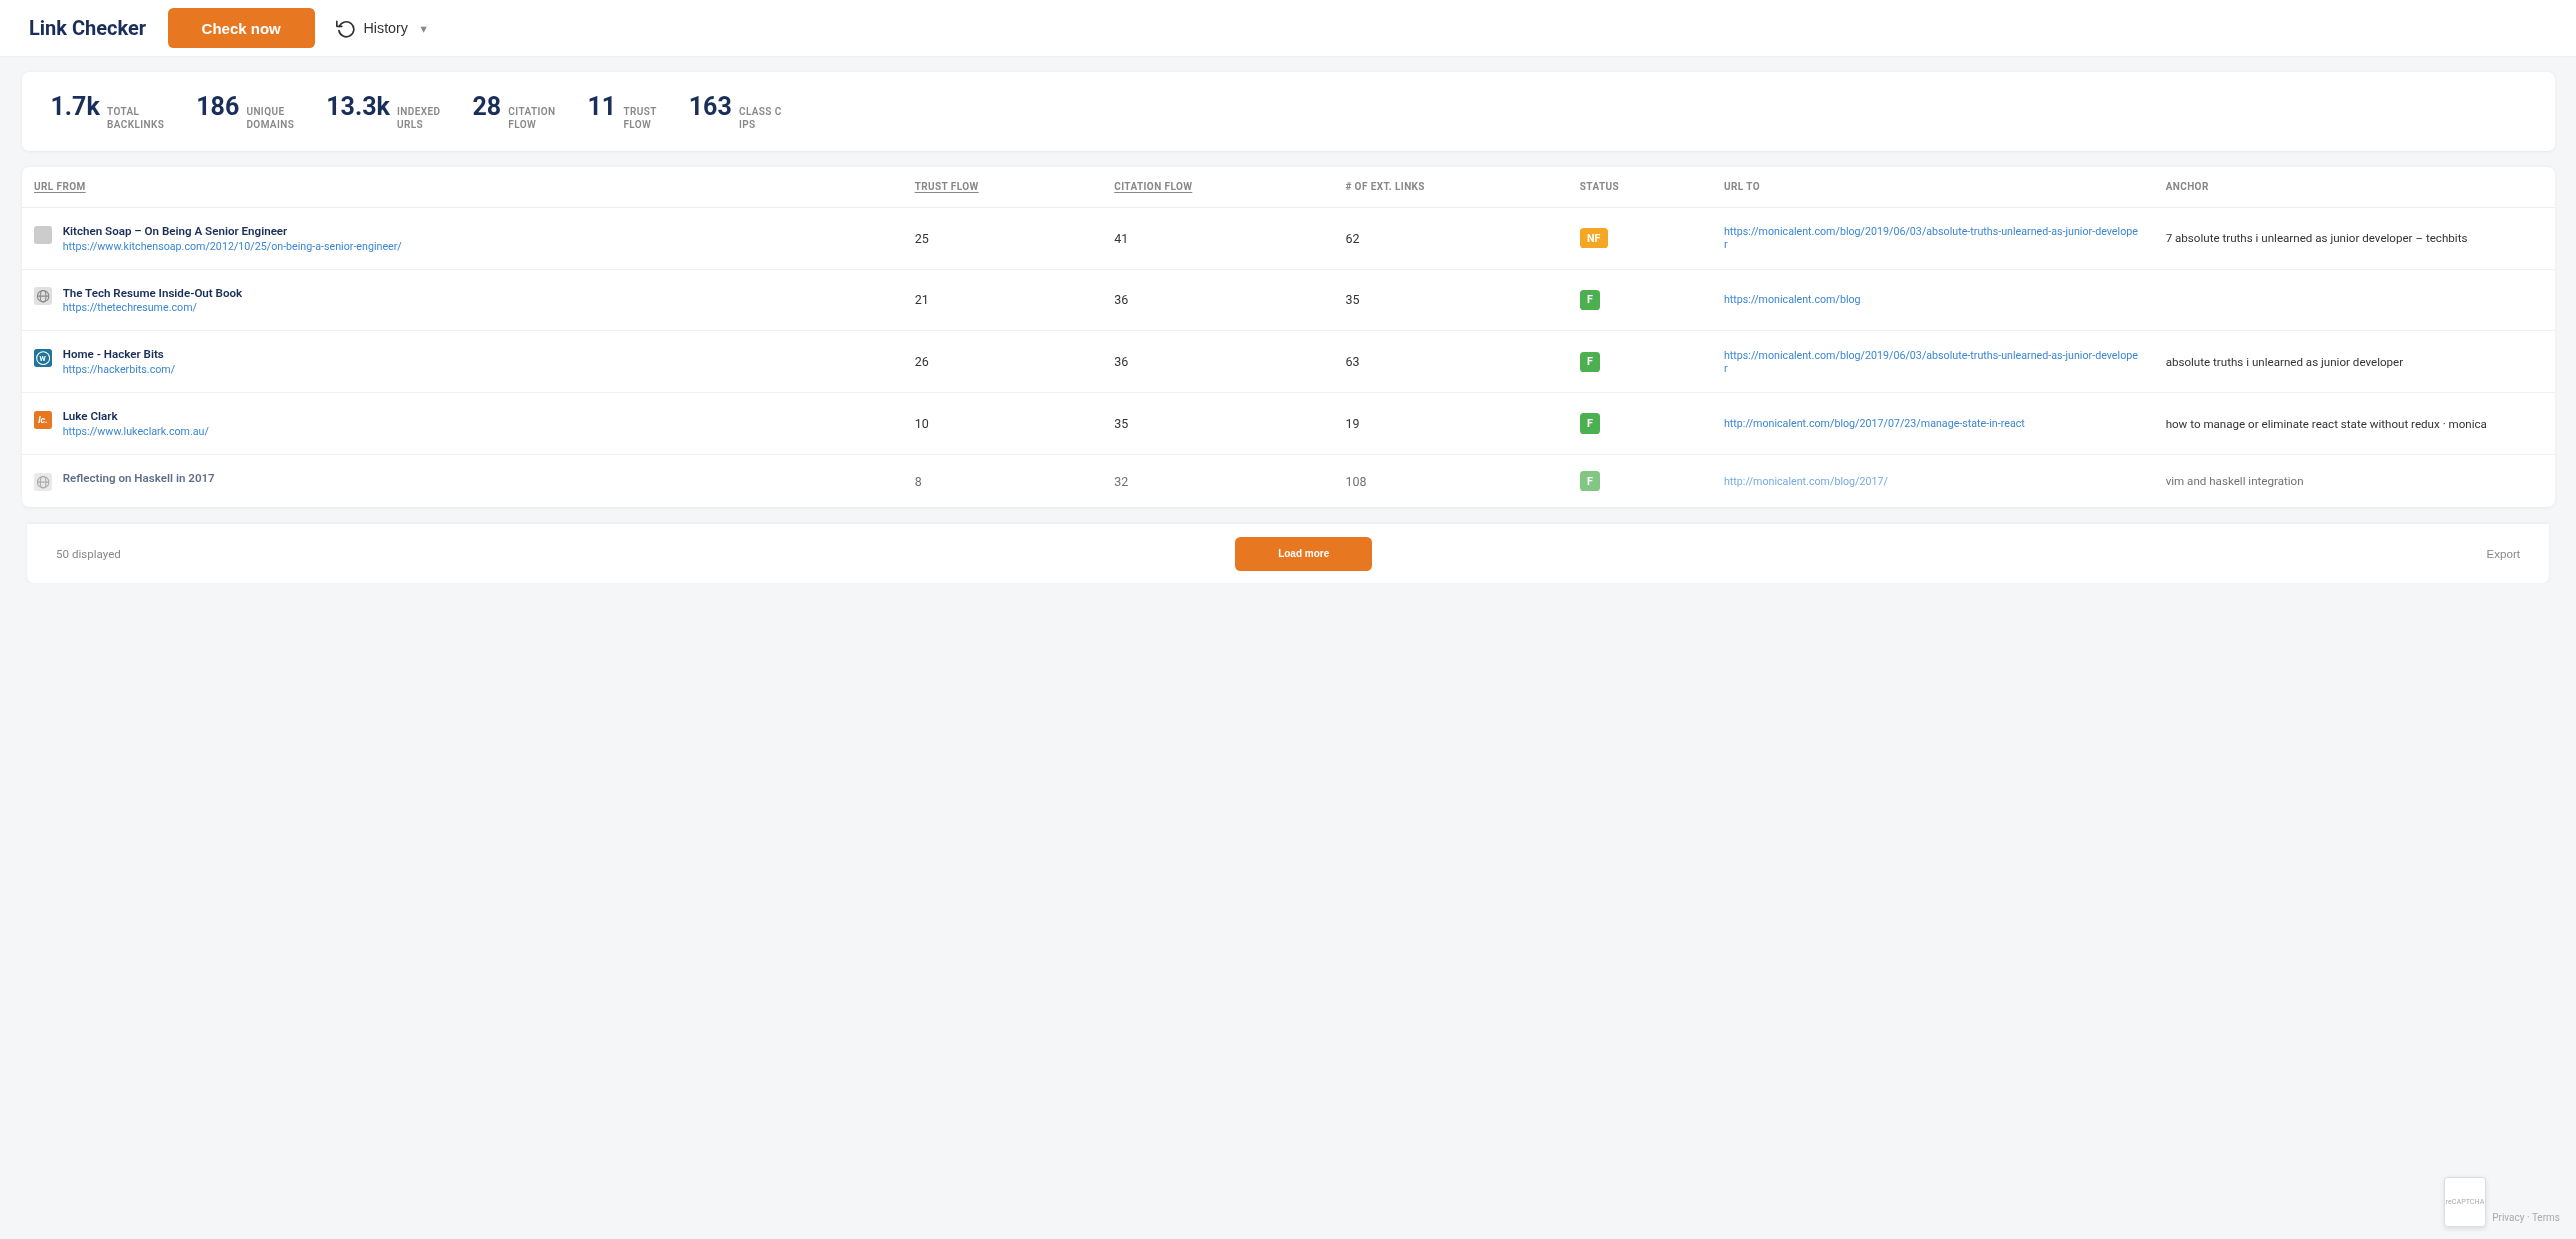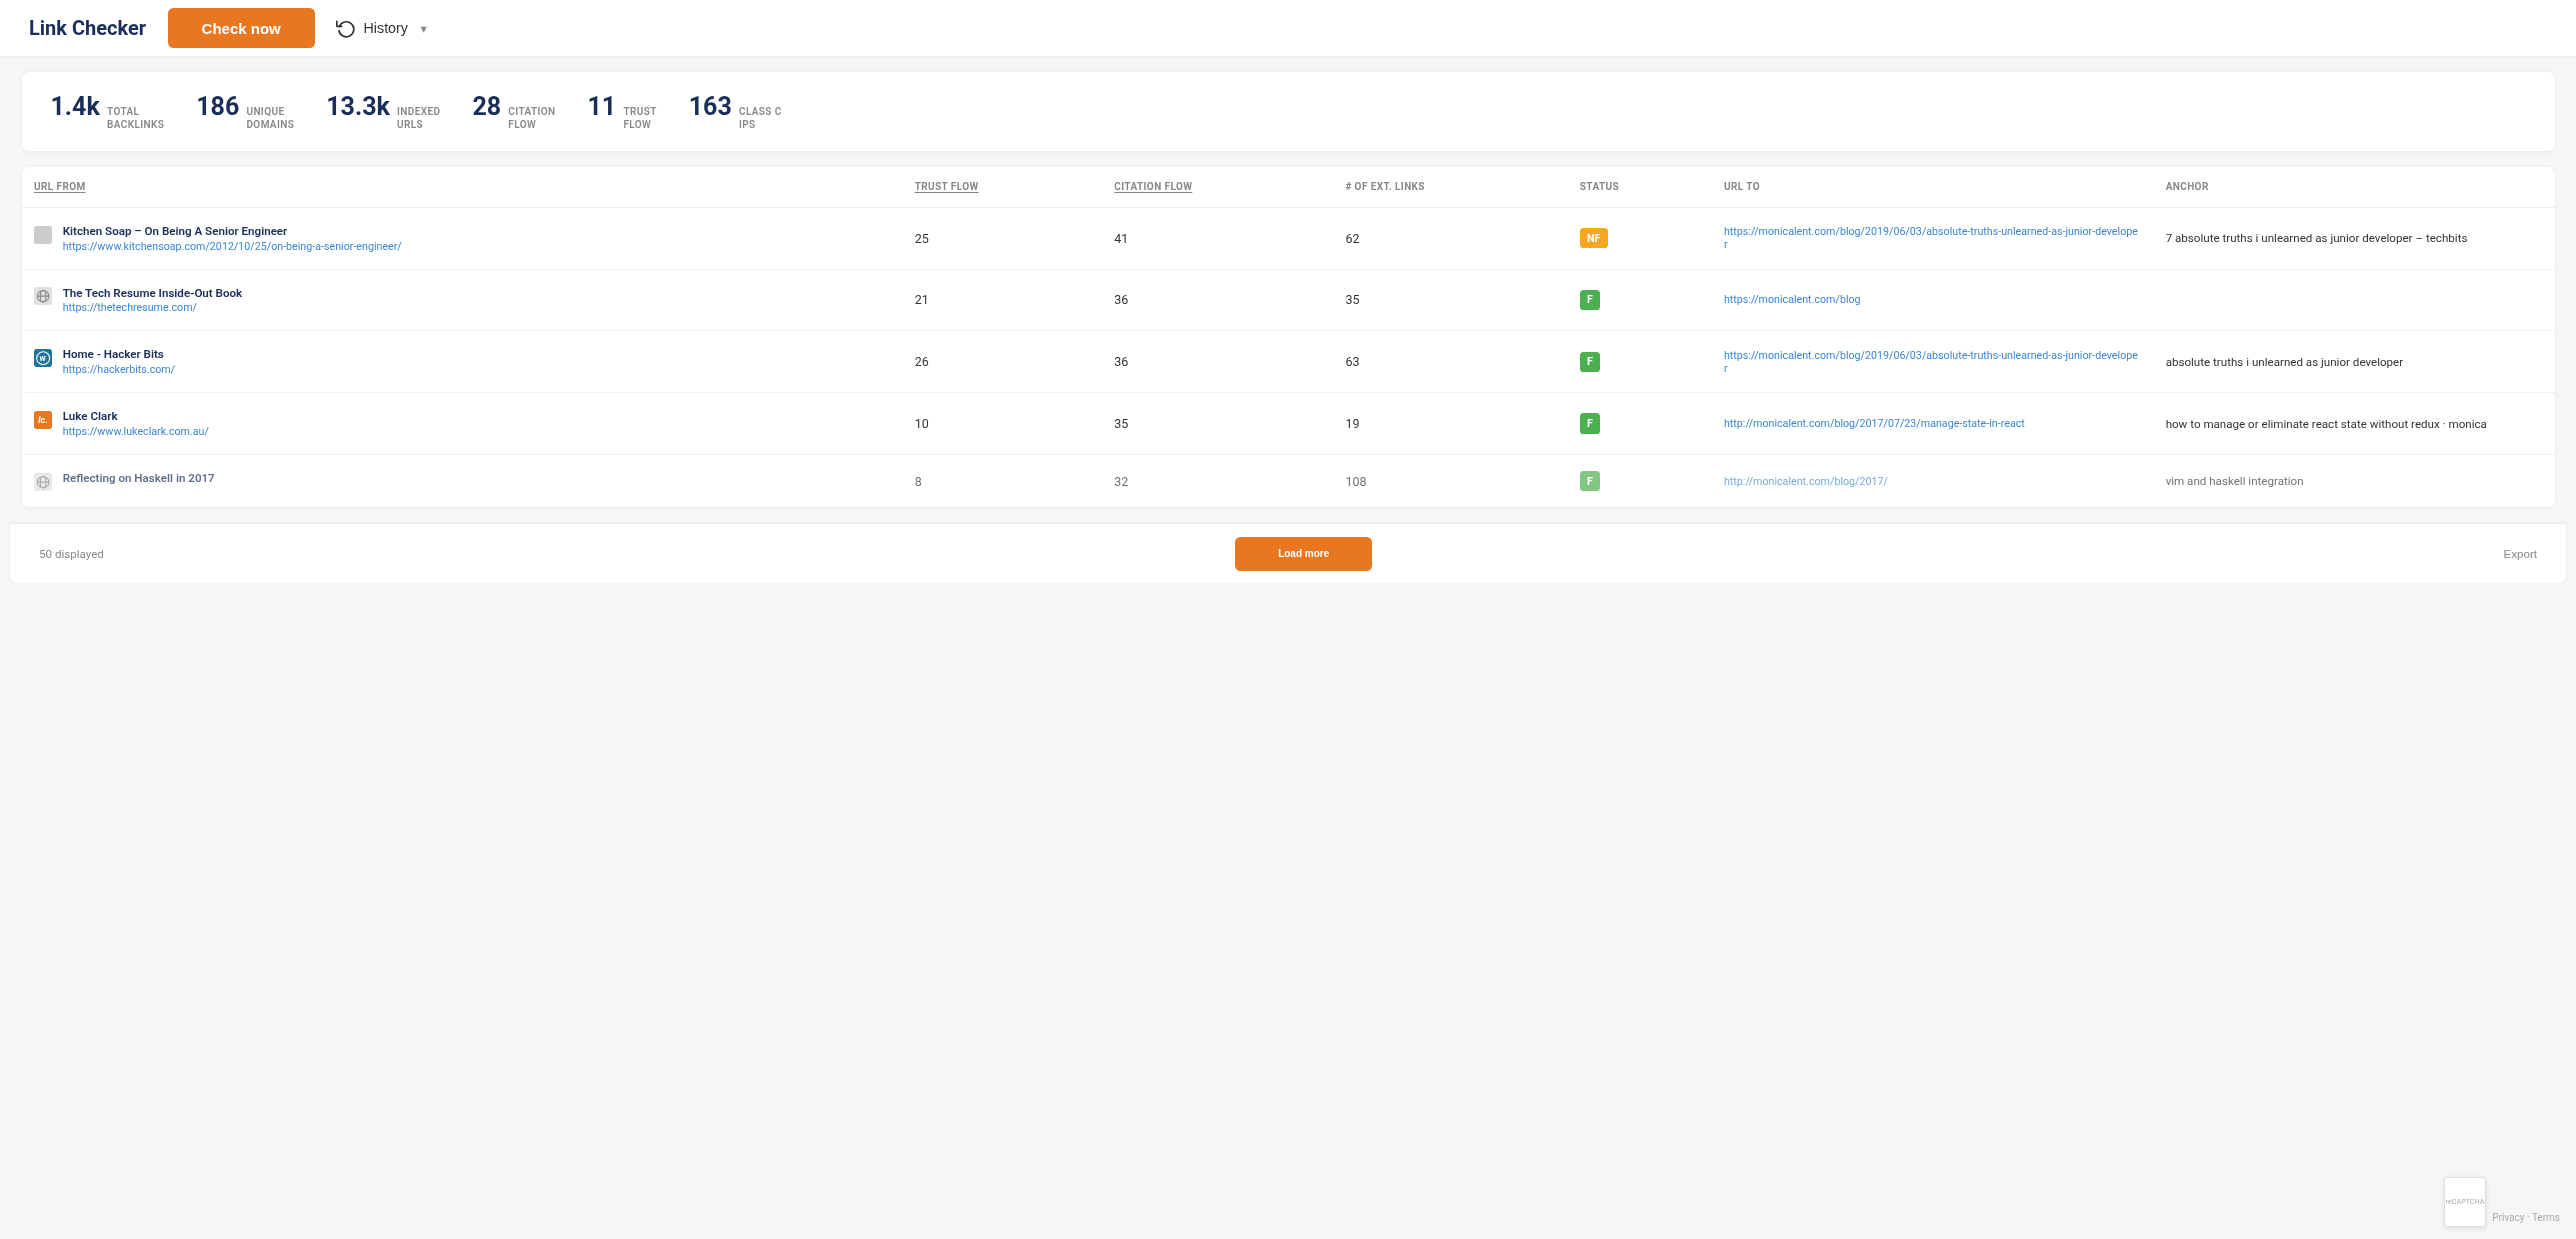--- a/index.html
+++ b/index.html
@@ -201,21 +201,21 @@
     }
 
     
     .table-footer {
       display: flex;
       align-items: center;
       justify-content: space-between;
       padding: 12.5px 29px;
       background: #fff;
       border-top: 0.9px solid #eee;
-      margin: 0 10px;
+      margin: 0 27px;
       border-radius: 0 0 7.2px 7.2px;
       box-shadow: 0 0.9px 3.6px rgba(0,0,0,0.06);
     }
     .displayed-count {
       color: #888;
       font-size: 11.6px;
     }
     .load-more-btn {
       background: #e87722;
       color: #fff;
@@ -288,21 +288,21 @@
       <polyline points="1 4 1 10 7 10"></polyline>
       <path d="M3.51 15a9 9 0 1 0 .49-4.77"></path>
     </svg>
     <span>History</span>
     <span class="dropdown-arrow">▾</span>
   </button>
 </div>
 
 <div class="stats-bar">
 <div class="stat-item">
-      <span class="stat-value">1.4k</span>
+      <span class="stat-value">1.7k</span>
       <span class="stat-label">TOTAL<br>BACKLINKS</span>
     </div>
     <div class="stat-item">
       <span class="stat-value">186</span>
       <span class="stat-label">UNIQUE<br>DOMAINS</span>
     </div>
     <div class="stat-item">
       <span class="stat-value">13.3k</span>
       <span class="stat-label">INDEXED<br>URLS</span>
     </div>

